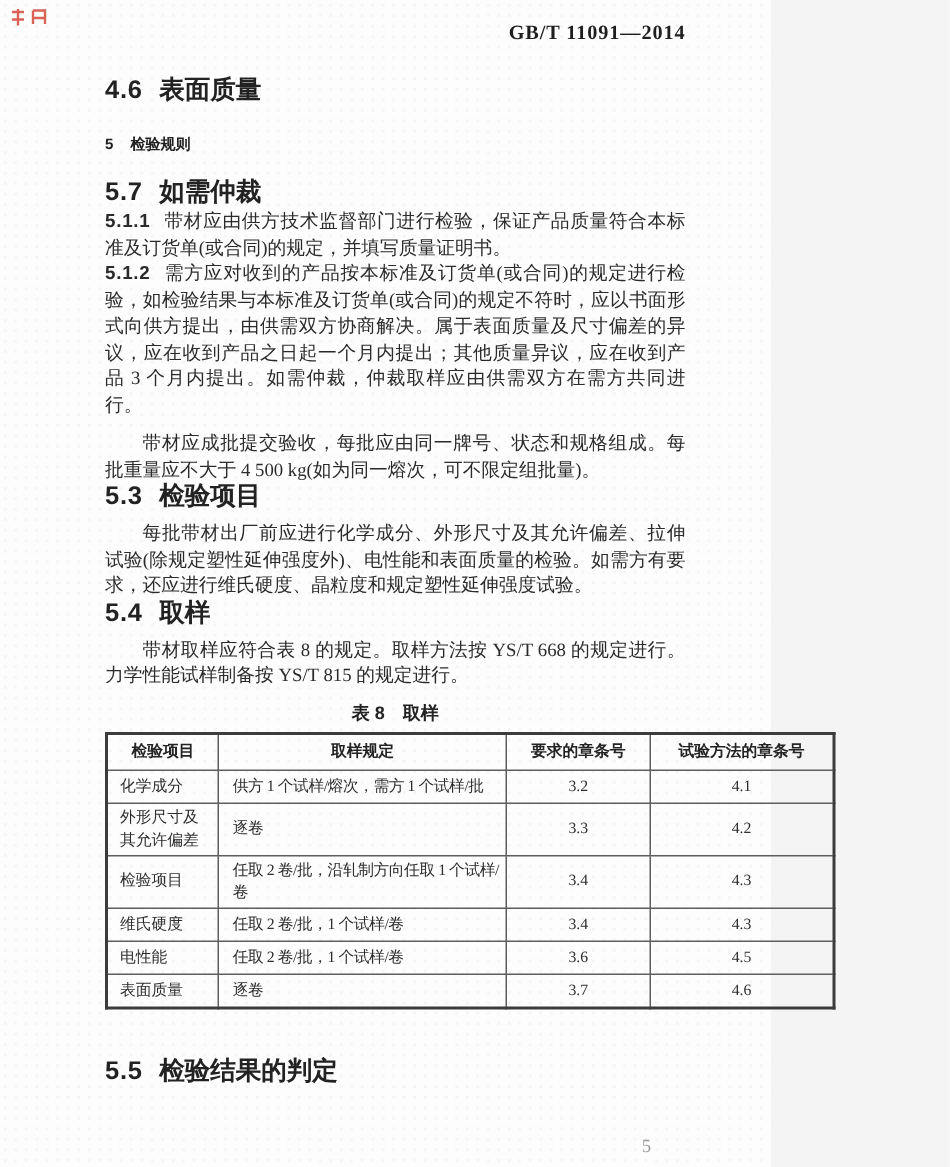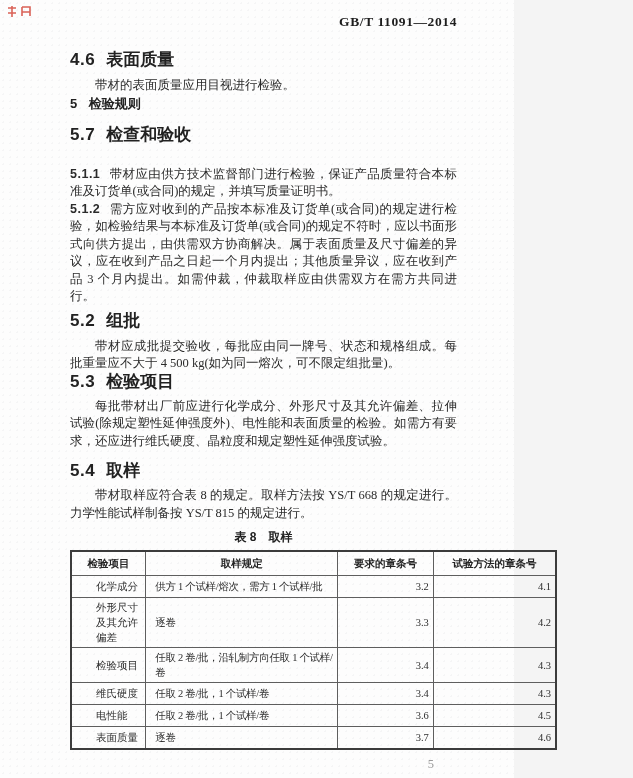--- a/index.html
+++ b/index.html
@@ -21,30 +21,30 @@
     font-weight:bold;font-size:13.5px;letter-spacing:.6px;
     color:#1e1e1e;line-height:16px;height:16px;
   }
   .red-mark{position:absolute;top:4px;left:5px;opacity:.85;}
   .hsec{
     margin:0;padding:0;font-family:"Liberation Sans","DejaVu Sans",sans-serif;
     font-weight:bold;font-size:17px;line-height:18px;color:#222;
   }
   .hnum{display:inline-block;margin-right:11px;letter-spacing:.5px;}
   .mt-46h{margin-top:21px;}
-  .mt-5h{font-size:13px;}
+  .mt-5h{margin-top:19px;font-size:10px;}
   .mt-51h{margin-top:13px;}
   .mt-52h{margin-top:6px;}
   .mt-53h{}
-  .mt-54h{margin-top:12px;}
+  .mt-54h{margin-top:0;}
   .mt-55h{margin-top:32px;}
   p{margin:0;padding:0;line-height:17.5px;text-align:justify;color:#2b2b2b;}
   .pind{text-indent:2em;}
   .mt-46p{margin-top:8px;}
-  .mt-511{margin-top:22px;}
+  .mt-511{margin-top:2px;}
   .mt-52p{margin-top:8px;}
   .mt-53p{margin-top:7px;}
   .mt-54p{margin-top:7px;}
   .pnum{font-family:"Liberation Sans","DejaVu Sans",sans-serif;font-weight:bold;margin-right:9px;letter-spacing:.5px;}
   .tcaption{
     margin-top:7px;text-align:center;
     font-family:"Liberation Sans","DejaVu Sans",sans-serif;
     font-weight:bold;font-size:12px;line-height:17px;color:#222;
   }
   table.sampling{
@@ -56,63 +56,59 @@
   .sampling th{
     height:21px;font-family:"Liberation Sans","DejaVu Sans",sans-serif;
     font-weight:bold;font-size:10.5px;color:#242424;
     text-align:center;vertical-align:middle;padding:1px 2px;
   }
   .sampling td{
     height:17px;font-family:"Liberation Serif","DejaVu Serif",serif;
     font-size:10.5px;line-height:15px;color:#2e2e2e;
     vertical-align:middle;padding:2px 4px;
   }
-  .sampling td.col-item{text-align:left;padding-left:24px;}
+  .sampling td.col-item{text-align:left;padding-left:8px;}
   .sampling td.col-rule{text-align:left;padding-left:9px;letter-spacing:-.3px;}
-  .sampling td.col-req,.sampling td.col-method{text-align:right;}
+  .sampling td.col-req,.sampling td.col-method{text-align:center;}
   .page-num{
     position:absolute;top:757px;right:80px;
     font-size:12.5px;color:#9b9b9b;line-height:14px;
   }
 </style>
 </head>
 <body>
 
 <div class="page">
 
   <svg class="red-mark" width="34" height="22" viewBox="0 0 34 22">
     <path d="M3 4 L11 4 M7 2 L7 13 M3 9 L11 9" stroke="#d4483b" stroke-width="1.6" fill="none"></path>
     <path d="M17 3 L17 12 M17 3 L25 3 L25 12 M17 8 L25 8" stroke="#d4483b" stroke-width="1.6" fill="none"></path>
   </svg>
 
   <div class="doc-header">GB/T 11091—2014</div>
 
   <h3 class="hsec mt-46h">
     <span class="hnum">4.6</span><span>表面质量</span>
   </h3>
-  <p class="pind mt-46p">带材的表面质量应用目视进行检验。</p>
 
   <h3 class="hsec mt-5h">
     <span class="hnum">5</span><span>检验规则</span>
   </h3>
 
   <h3 class="hsec mt-51h">
-    <span class="hnum">5.7</span><span>检查和验收</span>
+    <span class="hnum">5.7</span><span>如需仲裁</span>
   </h3>
 
   <p class="mt-511">
     <span class="pnum">5.1.1</span><span>带材应由供方技术监督部门进行检验，保证产品质量符合本标准及订货单(或合同)的规定，并填写质量证明书。</span>
   </p>
   <p>
     <span class="pnum">5.1.2</span><span>需方应对收到的产品按本标准及订货单(或合同)的规定进行检验，如检验结果与本标准及订货单(或合同)的规定不符时，应以书面形式向供方提出，由供需双方协商解决。属于表面质量及尺寸偏差的异议，应在收到产品之日起一个月内提出；其他质量异议，应在收到产品 3 个月内提出。如需仲裁，仲裁取样应由供需双方在需方共同进行。</span>
   </p>
 
-  <h3 class="hsec mt-52h">
-    <span class="hnum">5.2</span><span>组批</span>
-  </h3>
   <p class="pind mt-52p">带材应成批提交验收，每批应由同一牌号、状态和规格组成。每批重量应不大于 4 500 kg(如为同一熔次，可不限定组批量)。</p>
 
   <h3 class="hsec mt-53h">
     <span class="hnum">5.3</span><span>检验项目</span>
   </h3>
   <p class="pind mt-53p">每批带材出厂前应进行化学成分、外形尺寸及其允许偏差、拉伸试验(除规定塑性延伸强度外)、电性能和表面质量的检验。如需方有要求，还应进行维氏硬度、晶粒度和规定塑性延伸强度试验。</p>
 
   <h3 class="hsec mt-54h">
     <span class="hnum">5.4</span><span>取样</span>
   </h3>

